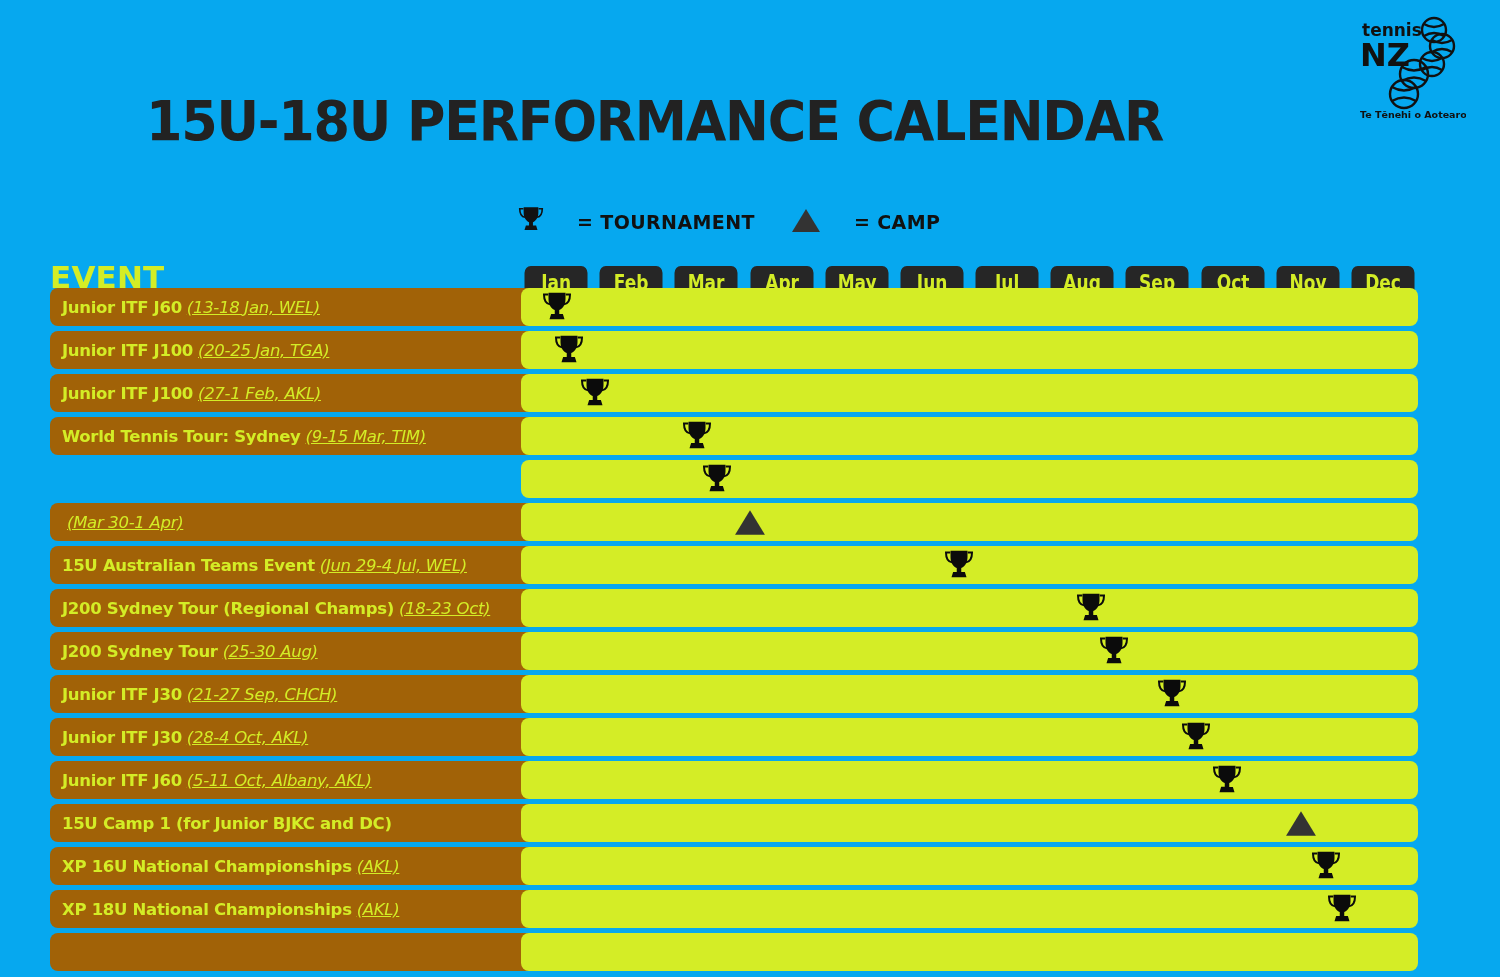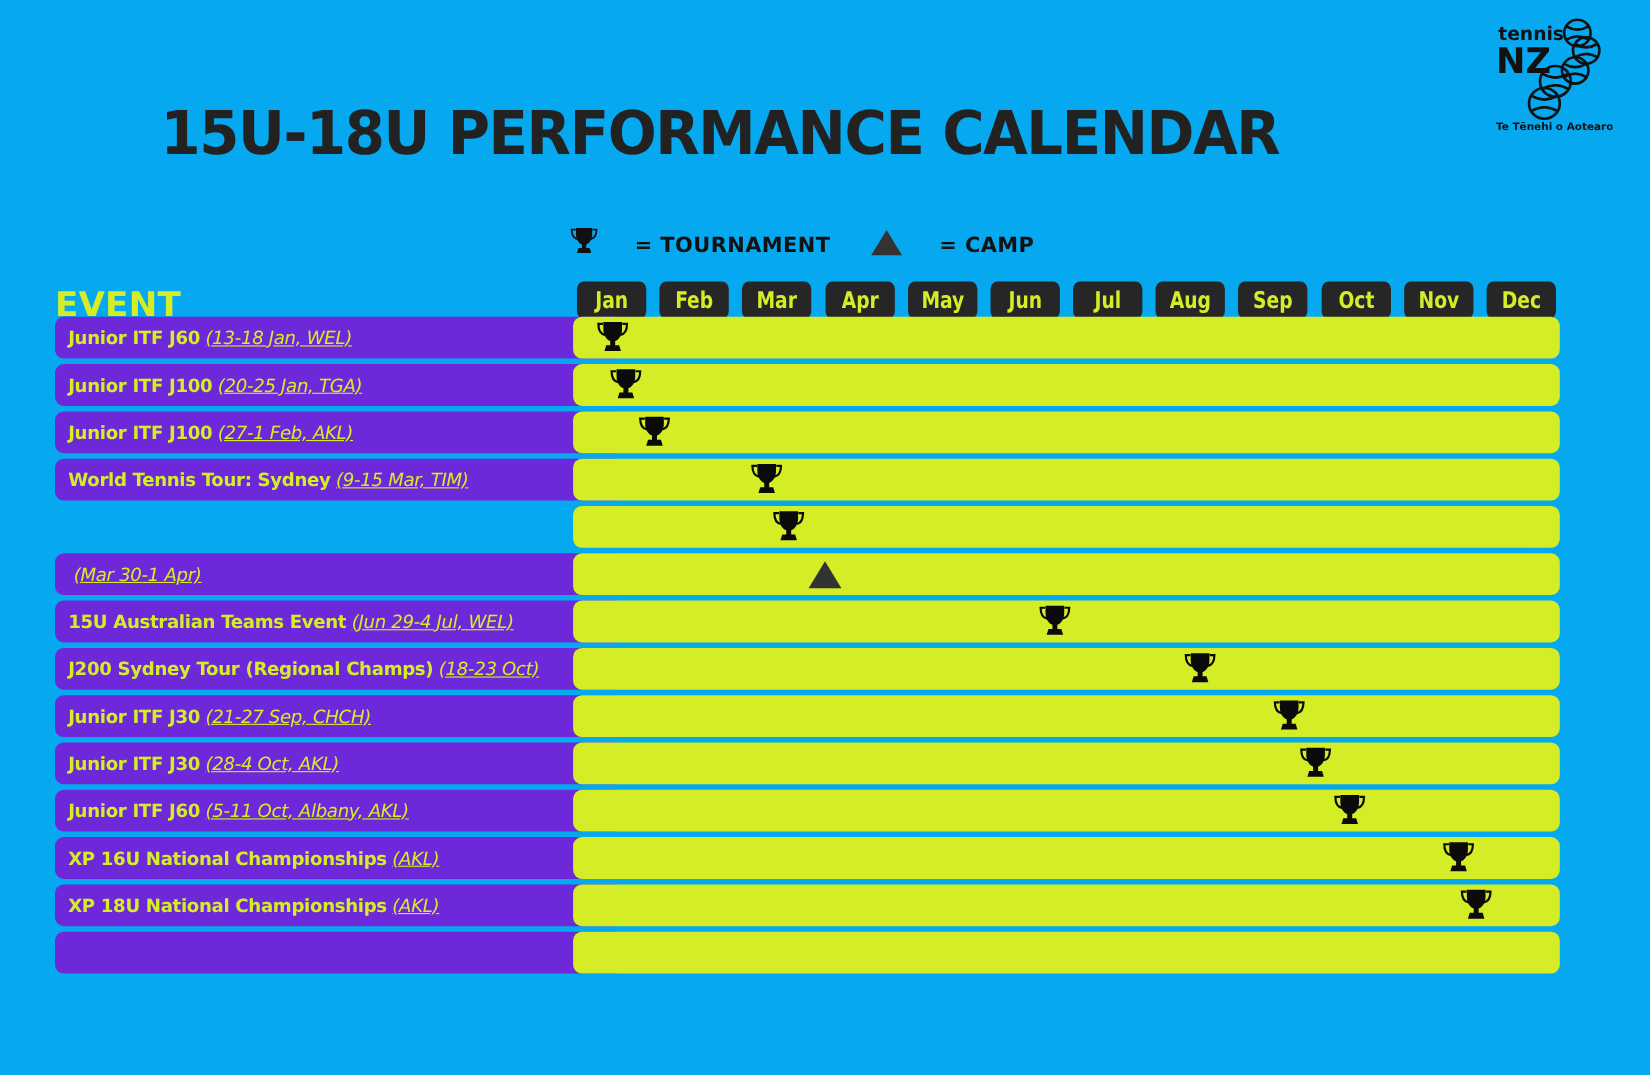--- a/index.html
+++ b/index.html
@@ -86,21 +86,21 @@
     font-weight: 900;
     letter-spacing: 0.2px;
     color: #d4ed26;
     font-family: "DejaVu Sans", sans-serif;
     line-height: 34px;
     margin-top: 12px;
   }
   #months {
     position: absolute;
     left: 521px;
-    top: 8px;
+    top: 18px;
     width: 897px;
     display: flex;
     gap: 5px;
   }
   .month-pill {
     flex: 1 1 0;
     background: #262626;
     border-radius: 7px;
     height: 34px;
     display: flex;
@@ -119,21 +119,21 @@
     position: relative;
     height: 38px;
     margin-bottom: 5px;
   }
   .row-label {
     position: absolute;
     left: 50px;
     top: 0;
     width: 517px;
     height: 38px;
-    background: #6d28d9;
+    background: #a16207;
     border-radius: 8px;
     display: flex;
     align-items: center;
     padding-left: 12px;
     box-sizing: border-box;
     overflow: hidden;
     white-space: nowrap;
   }
   .row-name {
     color: #d4ed26;
@@ -339,20 +339,34 @@
           <div class="marker" style="left: 63.5%;">
             <svg width="30" height="33" viewBox="0 0 24 26">
               <path d="M5.2 1.2h13.6v5.2c0 4.6-2.6 7.9-5 8.6v3.1h2.9l1.3 4.2H6l1.3-4.2h2.9v-3.1c-2.4-.7-5-4-5-8.6V1.2z" fill="#0b0b0b"></path>
               <path d="M5 2.6H1.6c0 5 2 7.4 4.8 7.9M19 2.6h3.4c0 5-2 7.4-4.8 7.9" fill="none" stroke="#0b0b0b" stroke-width="1.6"></path>
             </svg>
           </div>
         </div>
       </div>
       <div class="row">
         <div class="row-label">
+          <span class="row-name">J200 Sydney Tour</span>
+          <span class="row-detail">(25-30 Aug)</span>
+        </div>
+        <div class="row-track">
+          <div class="marker" style="left: 66.1%;">
+            <svg width="30" height="33" viewBox="0 0 24 26">
+              <path d="M5.2 1.2h13.6v5.2c0 4.6-2.6 7.9-5 8.6v3.1h2.9l1.3 4.2H6l1.3-4.2h2.9v-3.1c-2.4-.7-5-4-5-8.6V1.2z" fill="#0b0b0b"></path>
+              <path d="M5 2.6H1.6c0 5 2 7.4 4.8 7.9M19 2.6h3.4c0 5-2 7.4-4.8 7.9" fill="none" stroke="#0b0b0b" stroke-width="1.6"></path>
+            </svg>
+          </div>
+        </div>
+      </div>
+      <div class="row">
+        <div class="row-label">
           <span class="row-name">Junior ITF J30</span>
           <span class="row-detail">(21-27 Sep, CHCH)</span>
         </div>
         <div class="row-track">
           <div class="marker" style="left: 72.6%;">
             <svg width="30" height="33" viewBox="0 0 24 26">
               <path d="M5.2 1.2h13.6v5.2c0 4.6-2.6 7.9-5 8.6v3.1h2.9l1.3 4.2H6l1.3-4.2h2.9v-3.1c-2.4-.7-5-4-5-8.6V1.2z" fill="#0b0b0b"></path>
               <path d="M5 2.6H1.6c0 5 2 7.4 4.8 7.9M19 2.6h3.4c0 5-2 7.4-4.8 7.9" fill="none" stroke="#0b0b0b" stroke-width="1.6"></path>
             </svg>
           </div>
@@ -381,20 +395,32 @@
           <div class="marker" style="left: 78.7%;">
             <svg width="30" height="33" viewBox="0 0 24 26">
               <path d="M5.2 1.2h13.6v5.2c0 4.6-2.6 7.9-5 8.6v3.1h2.9l1.3 4.2H6l1.3-4.2h2.9v-3.1c-2.4-.7-5-4-5-8.6V1.2z" fill="#0b0b0b"></path>
               <path d="M5 2.6H1.6c0 5 2 7.4 4.8 7.9M19 2.6h3.4c0 5-2 7.4-4.8 7.9" fill="none" stroke="#0b0b0b" stroke-width="1.6"></path>
             </svg>
           </div>
         </div>
       </div>
       <div class="row">
         <div class="row-label">
+          <span class="row-name">15U Camp 1 (for Junior BJKC and DC)</span>
+        </div>
+        <div class="row-track">
+          <div class="marker" style="left: 87%;">
+            <svg width="32" height="28" viewBox="0 0 30 26">
+              <polygon points="15,2 29,25 1,25" fill="#333333"></polygon>
+            </svg>
+          </div>
+        </div>
+      </div>
+      <div class="row">
+        <div class="row-label">
           <span class="row-name">XP 16U National Championships</span>
           <span class="row-detail">(AKL)</span>
         </div>
         <div class="row-track">
           <div class="marker" style="left: 89.7%;">
             <svg width="30" height="33" viewBox="0 0 24 26">
               <path d="M5.2 1.2h13.6v5.2c0 4.6-2.6 7.9-5 8.6v3.1h2.9l1.3 4.2H6l1.3-4.2h2.9v-3.1c-2.4-.7-5-4-5-8.6V1.2z" fill="#0b0b0b"></path>
               <path d="M5 2.6H1.6c0 5 2 7.4 4.8 7.9M19 2.6h3.4c0 5-2 7.4-4.8 7.9" fill="none" stroke="#0b0b0b" stroke-width="1.6"></path>
             </svg>
           </div>

